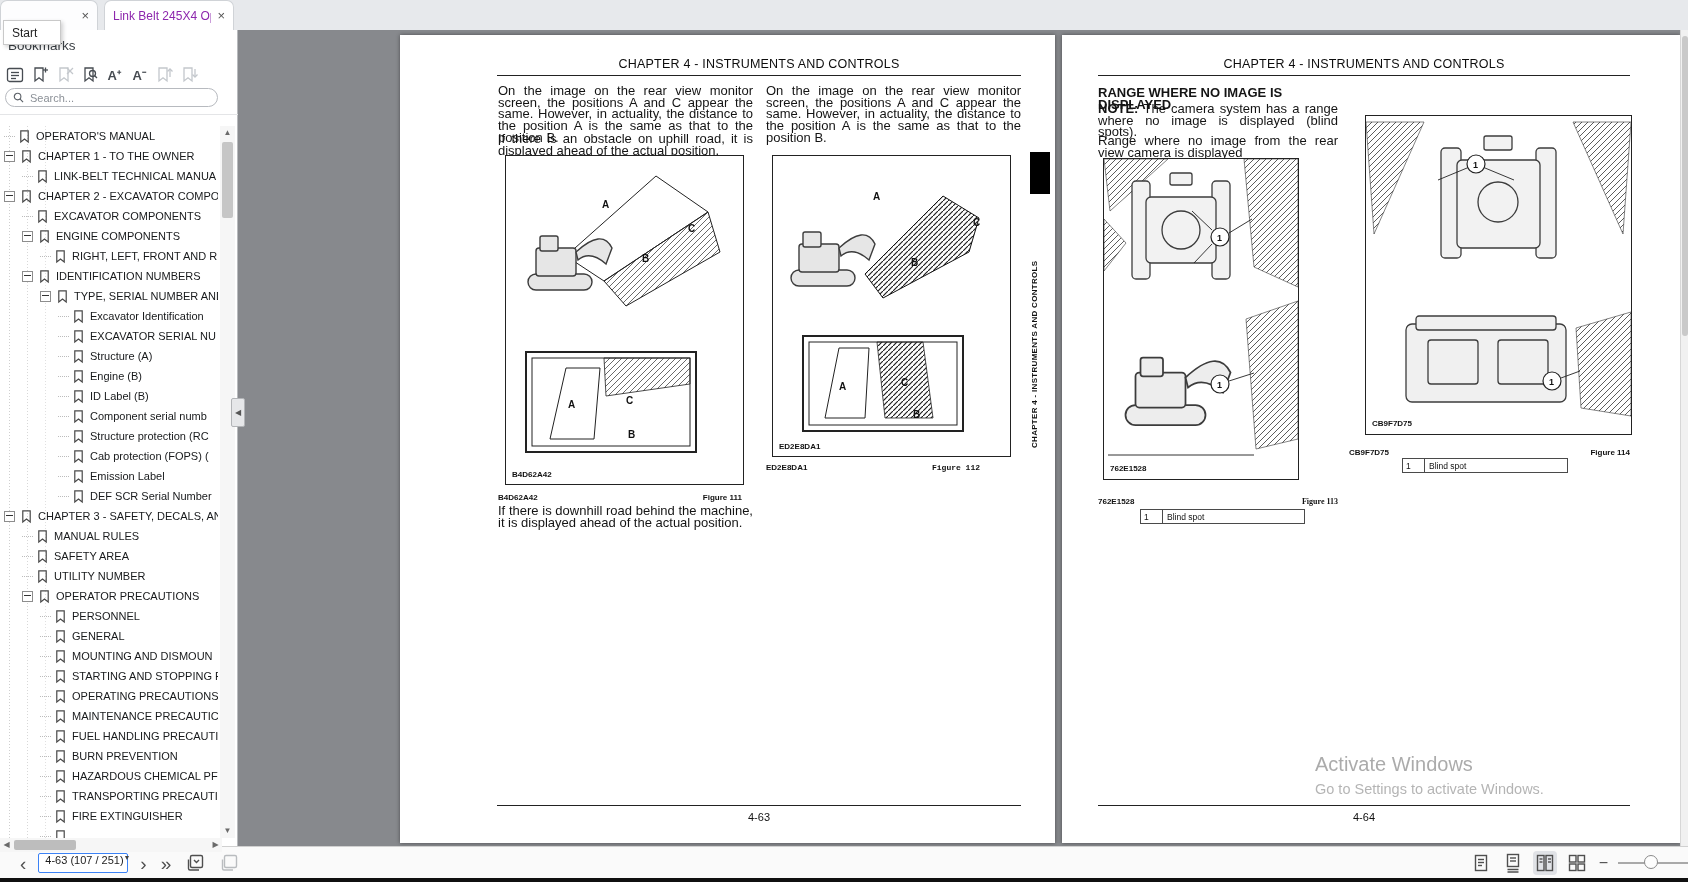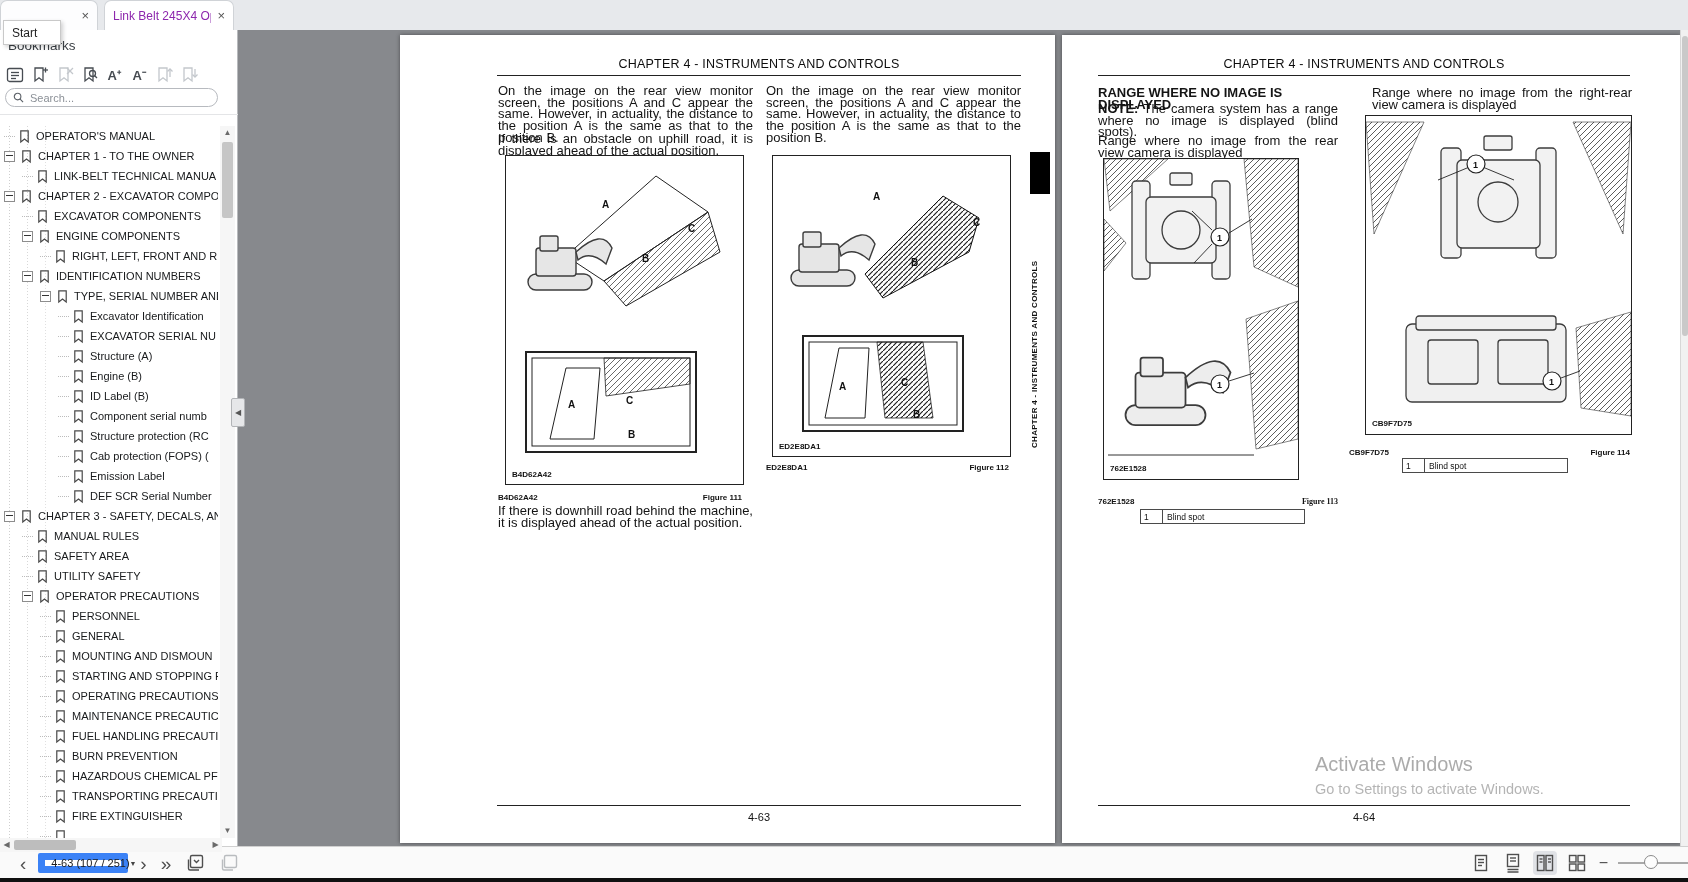--- a/index.html
+++ b/index.html
@@ -73,21 +73,21 @@
   .watermark{position:absolute;left:1315px;top:752px;color:#9d9d9d;opacity:.85;z-index:9;}
   .wm1{font-size:20px;line-height:24px;}
   .wm2{font-size:14.5px;line-height:18px;margin-top:4px;color:#a8a8a8;}
   .mainscroll{position:absolute;right:0;top:0;width:8px;height:816px;background:#f1f1f1;border-left:1px solid #d7d7d7;box-sizing:border-box;}
   .mainthumb{position:absolute;left:1px;top:6px;width:6px;height:300px;background:#c9c9c9;border-radius:3px;}
   
   .toolbar{position:absolute;left:0;top:846px;width:1688px;height:32px;background:#fafafa;border-top:1px solid #d0d0d0;box-sizing:border-box;}
   .tb-left{position:absolute;left:18px;top:0;height:32px;display:flex;align-items:center;gap:10px;}
   .tb-right{position:absolute;right:8px;top:0;height:32px;display:flex;align-items:center;gap:8px;}
   .chev{font-size:19px;color:#4f4f4f;line-height:1;padding:0 2px;}
-  .pagefield{width:90px;height:20px;border:7px solid #3b82f6;border-radius:2px;background:#fff;display:flex;align-items:center;box-sizing:border-box;}
+  .pagefield{width:90px;height:20px;border:1px solid #3b82f6;border-radius:2px;background:#fff;display:flex;align-items:flex-start;box-sizing:border-box;}
   .pagefield .pf-txt{flex:1;font-size:11px;color:#1d1d1d;padding-left:6px;white-space:nowrap;}
   .pagefield .pf-caret{width:16px;font-size:7px;color:#444;text-align:center;}
   .tb-ic{display:flex;align-items:center;justify-content:center;width:24px;height:24px;border-radius:4px;}
   .tb-ic.sel{background:#e0e2e6;}
   .tb-ic svg{stroke:#4f4f4f;fill:none;stroke-width:1.4;}
   .tb-ic.dis svg{stroke:#b9bcbf;}
   .minus{font-size:16px;color:#4f4f4f;padding:0 2px;}
   .slider{position:relative;width:62px;height:24px;}
   .slider .track{position:absolute;left:0;right:-10px;top:11px;height:2px;background:#a9a9a9;}
   .slider .knob{position:absolute;left:26px;top:4px;width:14px;height:14px;border-radius:50%;background:#fdfdfd;border:1.5px solid #8a8a8a;box-sizing:border-box;}
@@ -328,21 +328,21 @@
           <svg class="flag" viewBox="0 0 14 16">
             <path d="M3 2h8v12l-4-3.2L3 14z"></path>
           </svg>
           <span class="tlabel">SAFETY AREA</span>
         </div>
         <div class="trow" style="padding-left: 22px;">
           <span class="lead"></span>
           <svg class="flag" viewBox="0 0 14 16">
             <path d="M3 2h8v12l-4-3.2L3 14z"></path>
           </svg>
-          <span class="tlabel">UTILITY SAFETY</span>
+          <span class="tlabel">UTILITY NUMBER</span>
         </div>
         <div class="trow" style="padding-left: 22px;">
           <span class="exp"></span>
           <svg class="flag" viewBox="0 0 14 16">
             <path d="M3 2h8v12l-4-3.2L3 14z"></path>
           </svg>
           <span class="tlabel">OPERATOR PRECAUTIONS</span>
         </div>
         <div class="trow" style="padding-left: 40px;">
           <span class="lead"></span>
@@ -508,21 +508,21 @@
           <rect x="36" y="186" width="148" height="83" fill="none" stroke="#222" stroke-width="1"></rect>
           <path d="M52 262 L66 192 L96 192 L92 262 Z" fill="none" stroke="#222" stroke-width="1"></path>
           <polygon points="104,186 150,186 160,262 112,262" fill="url(#h112)" stroke="#222" stroke-width="0.8"></polygon>
           <text x="66" y="234" font-size="10" font-weight="bold" fill="#111">A</text>
           <text x="128" y="230" font-size="10" font-weight="bold" fill="#111">C</text>
           <text x="140" y="262" font-size="10" font-weight="bold" fill="#111">B</text>
           <text x="6" y="293" font-size="8" font-weight="bold" fill="#111">ED2E8DA1</text>
         </svg>
       </div>
       <div class="figcap" style="left:366px;top:428px;">ED2E8DA1</div>
-      <div class="figcap" style="left:366px;top:428px;width:243px;text-align:right;">Figure 112</div>
+      <div class="figcap" style="left:366px;top:428px;width:214px;text-align:right;font-family:Liberation Mono, monospace;">Figure 112</div>
 
       <div class="vtab-black"></div>
       <div class="vtab-text">CHAPTER 4 - INSTRUMENTS AND CONTROLS</div>
 
       <div class="pg-rule ftr-rule"></div>
       <div class="pg-num">4-63</div>
     </div>
 
     <div class="page pright">
       <div class="pg-header">CHAPTER 4 - INSTRUMENTS AND CONTROLS</div>
@@ -568,21 +568,20 @@
           <text x="6" y="312" font-size="8" font-weight="bold" fill="#111">762E1528</text>
         </svg>
       </div>
       <div class="figcap" style="left:36px;top:462px;">762E1528</div>
       <div class="figcap" style="left:36px;top:462px;width:240px;text-align:right;font-family:Liberation Serif, serif;">Figure 113</div>
       <div class="bstable" style="left:78px;top:474px;width:165px;">
         <div class="c1">1</div>
         <div class="c2">Blind spot</div>
       </div>
 
-      <div class="pg-text" style="left:310px;top:52px;width:260px;">Range where no image from the right-rear view camera is displayed</div>
 
       <div class="figbox" style="left:303px;top:80px;width:265px;height:318px;">
         <svg width="265" height="318" viewBox="0 0 265 318">
           <defs>
               <pattern id="h114" width="6" height="6" patternUnits="userSpaceOnUse">
                 <path d="M0 6 L6 0" stroke="#333" stroke-width="0.8"></path>
               </pattern>
             </defs>
           <polygon points="0,6 58,6 8,118" fill="url(#h114)" stroke="#333" stroke-width="0.6"></polygon>
           <polygon points="207,6 265,6 257,118" fill="url(#h114)" stroke="#333" stroke-width="0.6"></polygon>

